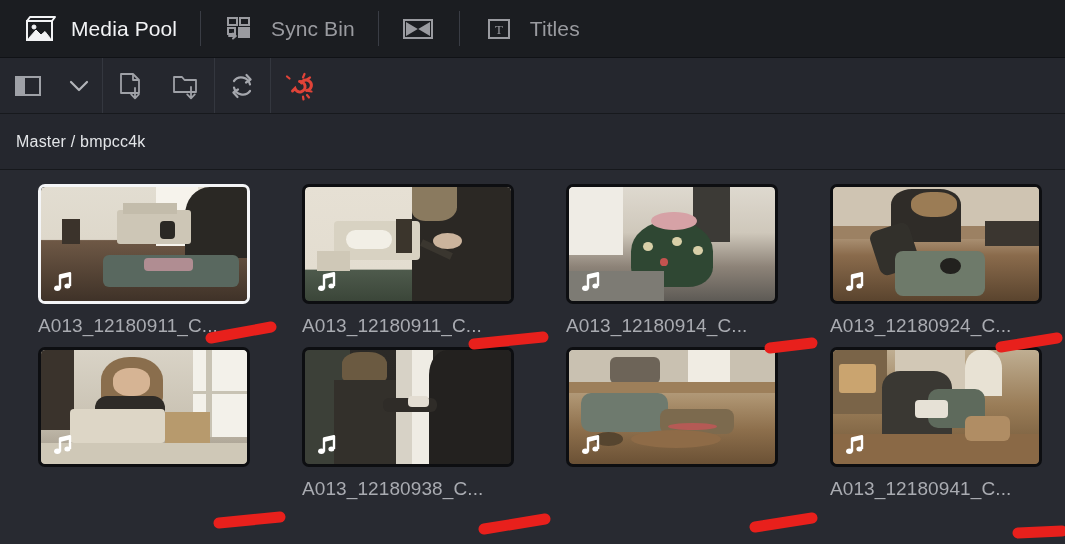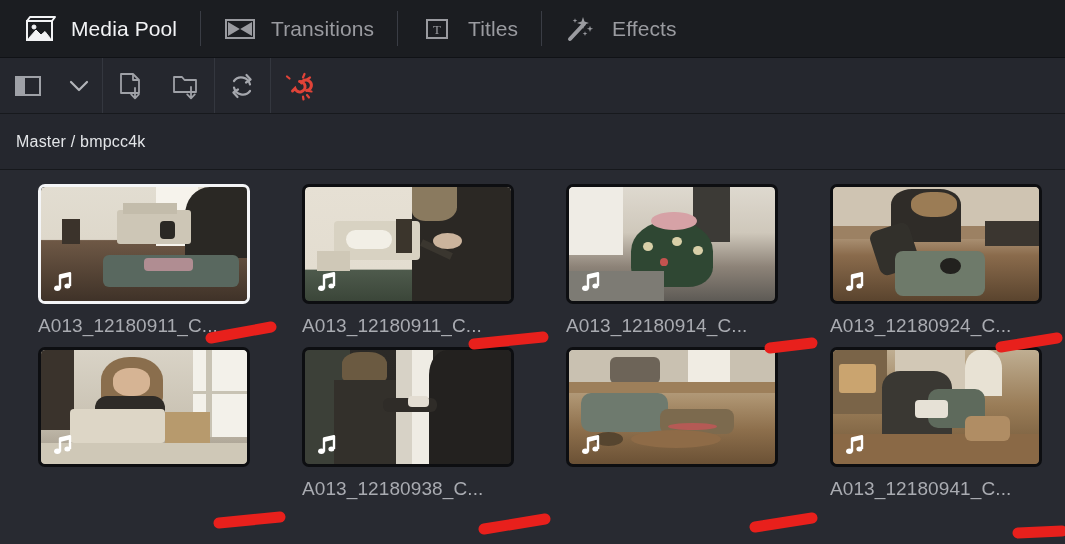--- a/index.html
+++ b/index.html
@@ -208,54 +208,53 @@
         <svg width="34" height="28" viewBox="0 0 34 28">
           <path d="M4 6 L4 25 L29 25 L29 6 Z" fill="none" stroke="#f2f3f5" stroke-width="2"></path>
           <path d="M4 6 L7 2 L32 2 L29 6" fill="none" stroke="#f2f3f5" stroke-width="2" stroke-linejoin="round"></path>
           <circle cx="11" cy="12" r="2" fill="#f2f3f5"></circle>
           <path d="M5.5 23.5 L13 15 L18 20 L22 16.5 L27.5 23.5 Z" fill="#f2f3f5"></path>
         </svg>
       </span>
       <span class="tlabel">Media Pool</span>
     </div>
 
+    <div class="tab">
+      <span class="ticon">
+        <svg width="32" height="28" viewBox="0 0 32 28">
+          <rect x="4" y="3" width="9" height="7" fill="none" stroke="#9a9ba0" stroke-width="2"></rect>
+          <rect x="16" y="3" width="9" height="7" fill="none" stroke="#9a9ba0" stroke-width="2"></rect>
+          <rect x="4" y="13" width="7" height="6" fill="none" stroke="#9a9ba0" stroke-width="2"></rect>
+          <rect x="14" y="12" width="12" height="11" fill="#9a9ba0"></rect>
+          <path d="M5 21 L11 21 M9 18.5 L11.8 21 L9 23.5" fill="none" stroke="#9a9ba0" stroke-width="2" stroke-linecap="round" stroke-linejoin="round"></path>
+        </svg>
+      </span>
+      <span class="tlabel">Sync Bin</span>
+    </div>
 
     <div class="tab">
       <span class="ticon">
         <svg width="34" height="26" viewBox="0 0 34 26">
           <rect x="3" y="4" width="28" height="18" fill="none" stroke="#9a9ba0" stroke-width="2"></rect>
           <path d="M5 6 L16.8 13 L5 20 Z" fill="#9a9ba0"></path>
           <path d="M29 6 L17.2 13 L29 20 Z" fill="#9a9ba0"></path>
         </svg>
       </span>
-      <span class="tlabel">Transitions</span>
     </div>
 
     <div class="tab">
       <span class="ticon">
         <svg width="28" height="26" viewBox="0 0 28 26">
           <rect x="4" y="4" width="20" height="18" fill="none" stroke="#9a9ba0" stroke-width="2"></rect>
           <text x="14" y="18" text-anchor="middle" font-family="Liberation Serif, serif" font-size="13" fill="#9a9ba0">T</text>
         </svg>
       </span>
       <span class="tlabel">Titles</span>
     </div>
 
-    <div class="tab">
-      <span class="ticon">
-        <svg width="32" height="28" viewBox="0 0 32 28">
-          <path d="M5 24 L19 9" stroke="#9a9ba0" stroke-width="4" stroke-linecap="round" fill="none"></path>
-          <path d="M16.5 6.5 L18 2 L19.5 6.5 L24 8 L19.5 9.5 L18 14 L16.5 9.5 L12 8 Z" fill="#9a9ba0"></path>
-          <path d="M24.2 13 L25 10.7 L25.8 13 L28.1 13.8 L25.8 14.6 L25 16.9 L24.2 14.6 L21.9 13.8 Z" fill="#9a9ba0"></path>
-          <path d="M9.4 5 L10 3.2 L10.6 5 L12.4 5.6 L10.6 6.2 L10 8 L9.4 6.2 L7.6 5.6 Z" fill="#9a9ba0"></path>
-          <path d="M19.4 18 L20 16.2 L20.6 18 L22.4 18.6 L20.6 19.2 L20 21 L19.4 19.2 L17.6 18.6 Z" fill="#9a9ba0"></path>
-        </svg>
-      </span>
-      <span class="tlabel">Effects</span>
-    </div>
 
   </div>
 
   <div class="toolbar">
 
     <div class="tgroup">
       <div class="tbtn">
         <span>
           <svg width="30" height="26" viewBox="0 0 30 26">
             <rect x="3" y="4" width="24" height="18" fill="none" stroke="#9fa1a7" stroke-width="2"></rect>

